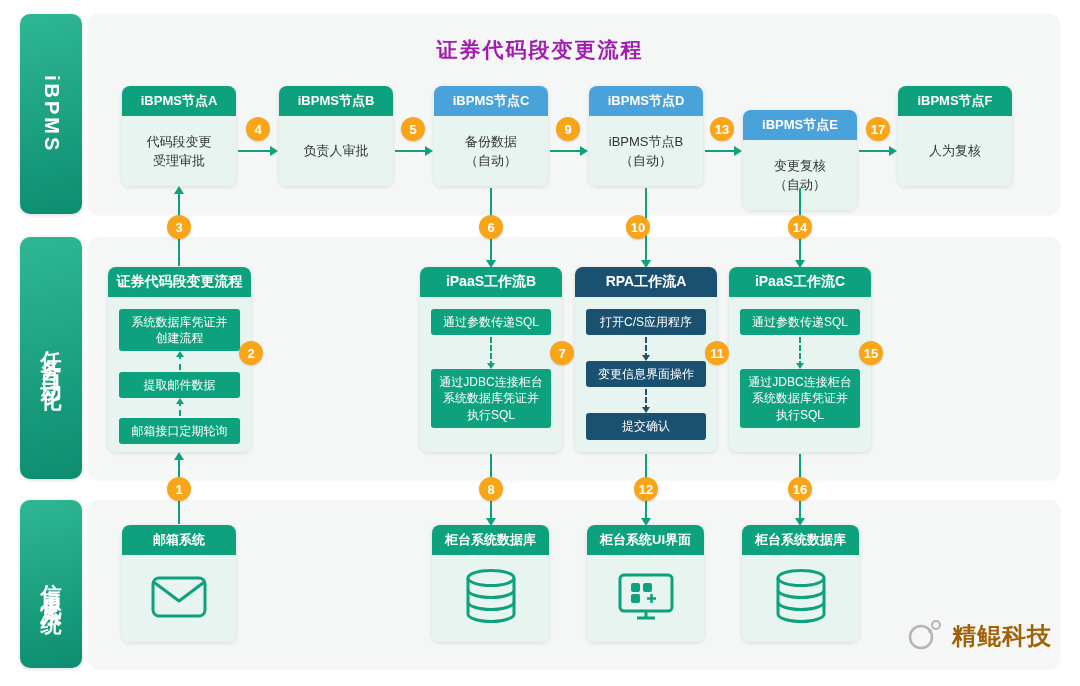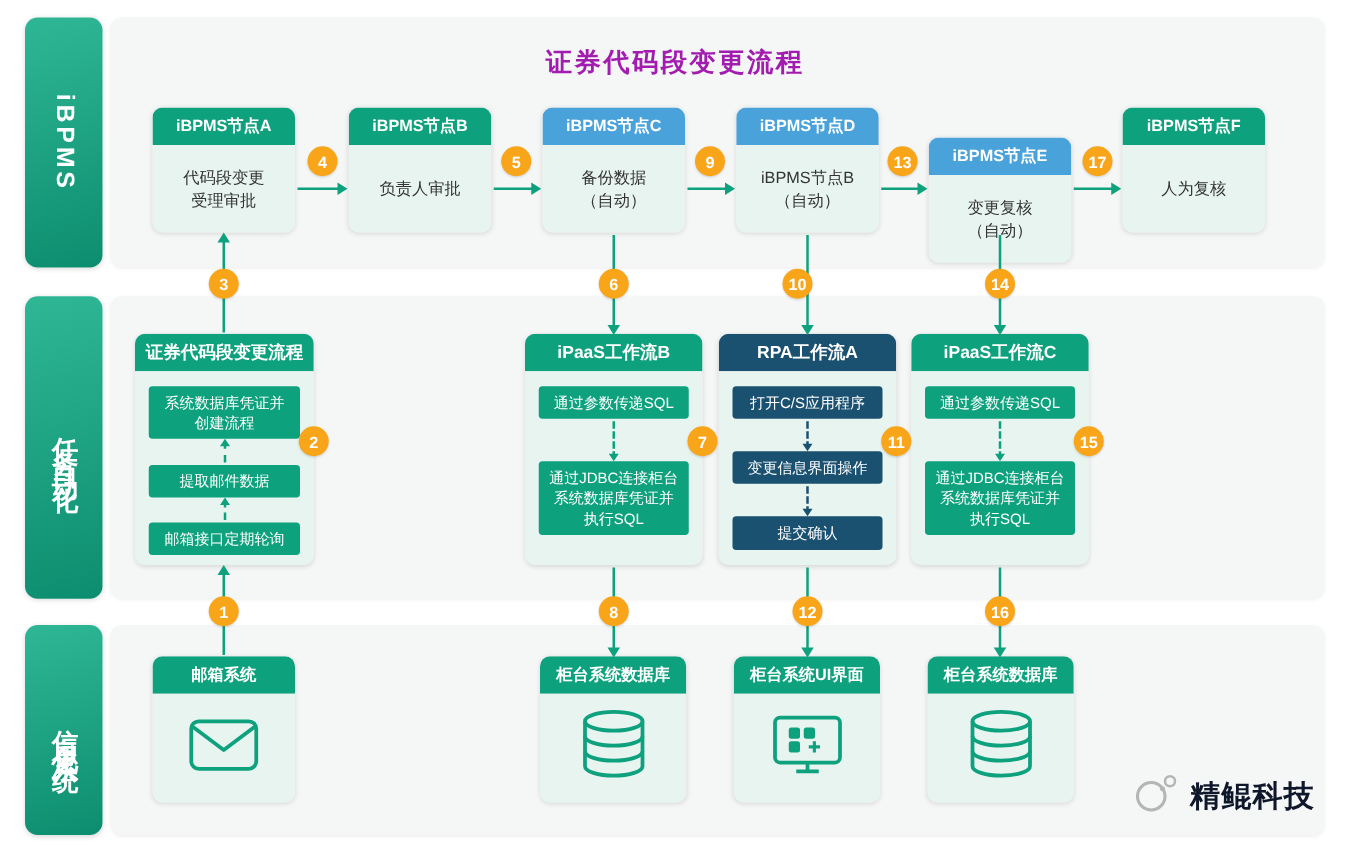--- a/index.html
+++ b/index.html
@@ -146,21 +146,21 @@
     height:30px; background:#0ea17d; color:#fff; font-size:13px; font-weight:bold;
     display:flex; align-items:center; justify-content:center;
   }
   .sys-body{
     background:#e7f4ef; height:87px; display:flex; align-items:center; justify-content:center;
   }
 
   
   .watermark{
     position:absolute; right:28px; top:616px; display:flex; align-items:center; gap:6px;
-    color:#0f172a; z-index:4;
+    color:#a16207; z-index:4;
   }
   .watermark-text{ font-size:24px; font-weight:bold; letter-spacing:1px; }
 </style>
 </head>
 <body>
 
 <div class="canvas">
 
   <div class="lane-label ll-1">
     <span class="vtext-latin">iBPMS</span>

